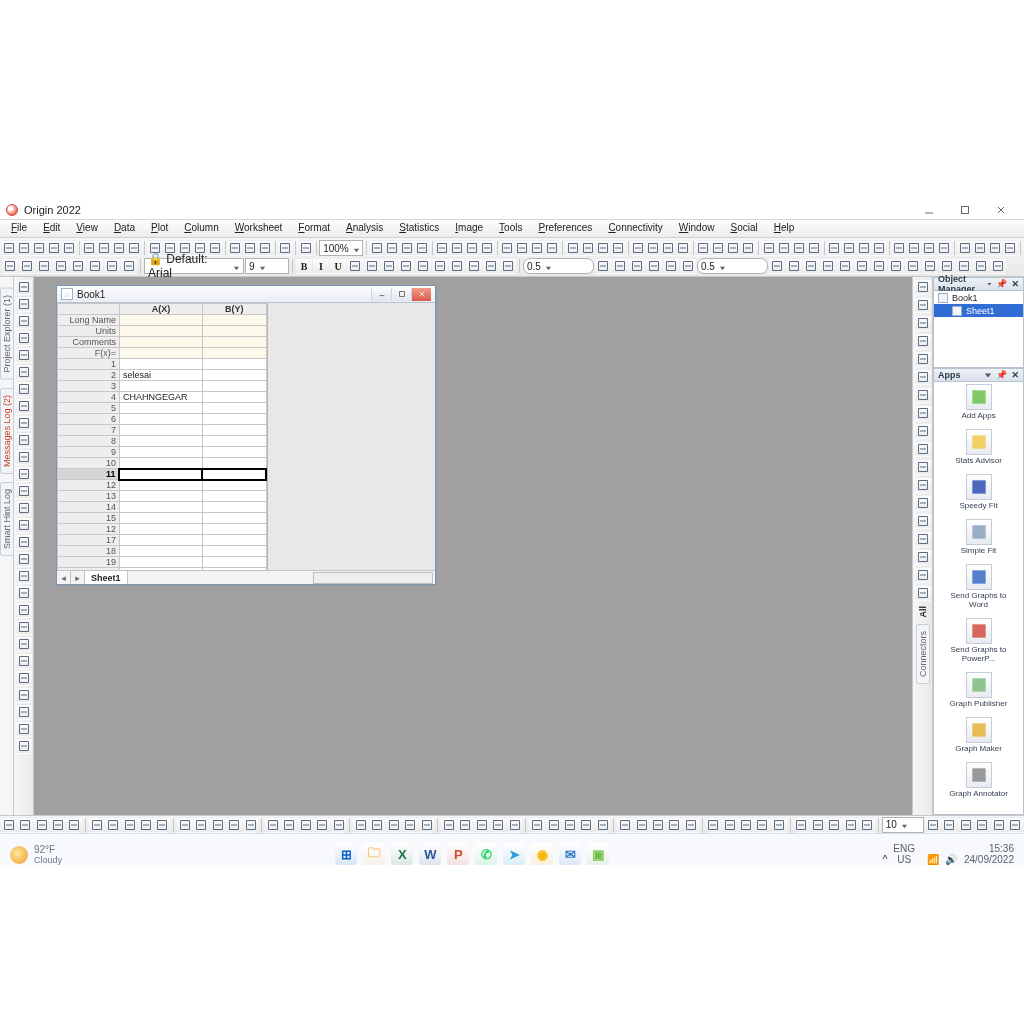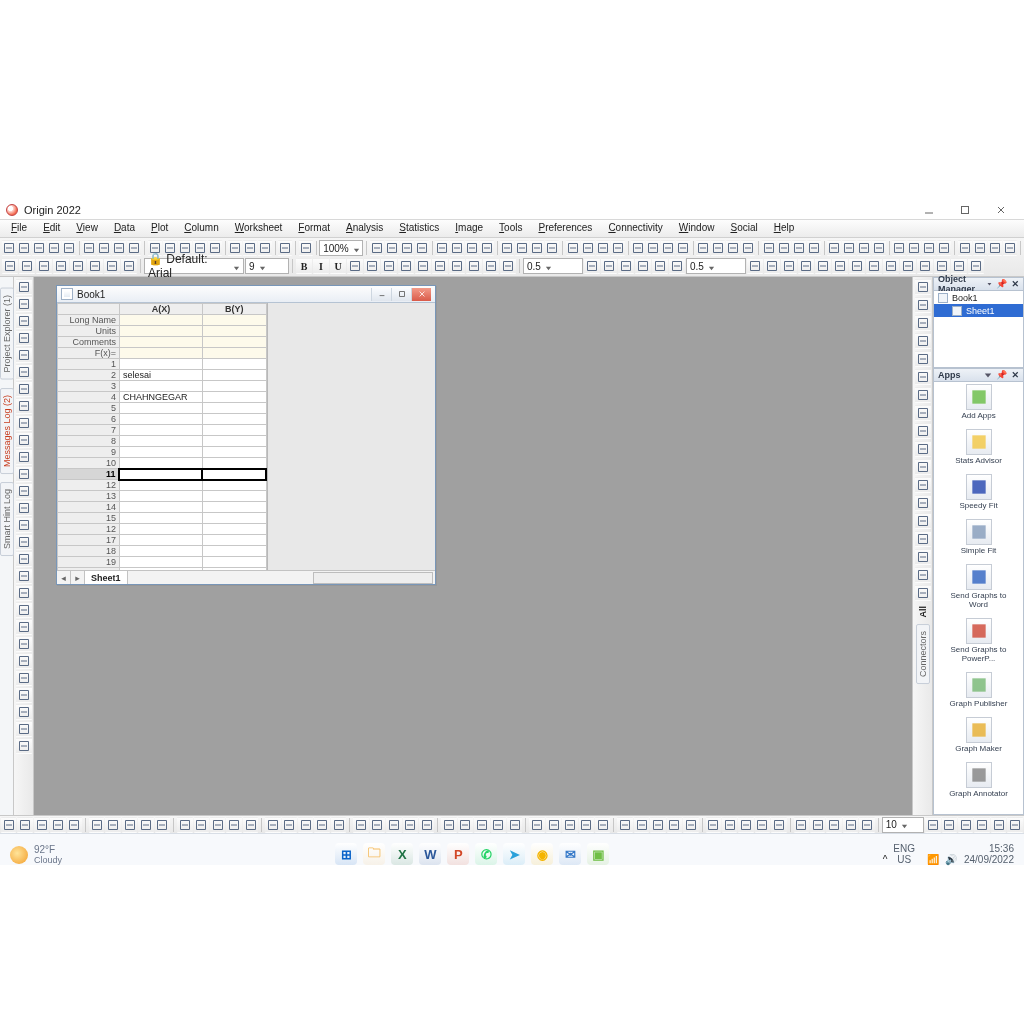--- a/index.html
+++ b/index.html
@@ -43,21 +43,21 @@
 
   
   .toolbars{background:linear-gradient(#f6f6f6,#e9e9e9);border-bottom:1px solid #c8c8c8;padding:1px 1px;}
   .trow{display:flex;align-items:center;gap:1px;height:18px;padding:0 1px;}
   .tb{width:16px;height:16px;border:1px solid transparent;border-radius:1px;display:flex;align-items:center;justify-content:center;background:linear-gradient(#fcfcfc,#ececec);}
   .sep{width:1px;height:14px;background:#c7c7c7;margin:0 2px;}
   .combo{height:16px;border:1px solid #b2b2b2;background:#fff;font-size:10px;display:flex;align-items:center;padding:0 3px;gap:4px;}
   .combo .car{width:7px;height:7px;}
   .combo .car svg{width:7px;height:7px;}
   .combo.sm{width:44px;}
-  .combo.md{width:60px;}
+  .combo.md{width:71px;border-radius:7px;}
 
   
   .i{width:12px;height:12px;}
   .i rect,.i path,.i polyline,.i line,.i circle{vector-effect:non-scaling-stroke;}
 
   
   .app{display:flex;flex-direction:column;height:665px;}
   .mainrow{flex:1;display:flex;min-height:0;}
   .vbar{width:20px;background:linear-gradient(90deg,#f6f6f6,#e9e9e9);border-right:1px solid #c8c8c8;display:flex;flex-direction:column;align-items:center;padding:2px 0;gap:1px;}
   .vtab{writing-mode:vertical-rl;transform:rotate(180deg);font-size:9px;color:#666;background:#f2f4f7;border:1px solid #c7ced8;padding:6px 1px;margin:1px 0;border-radius:2px;}

